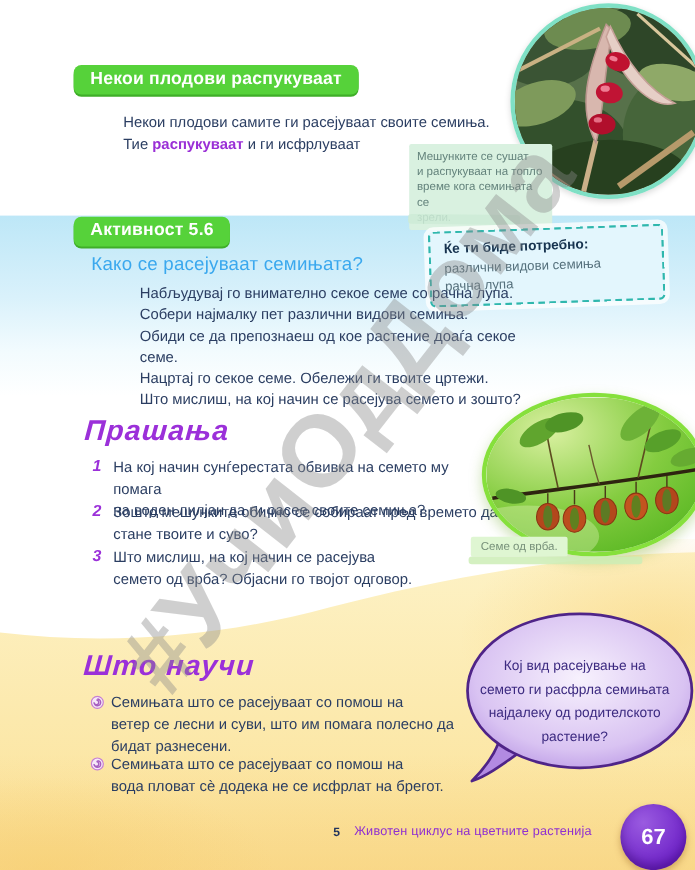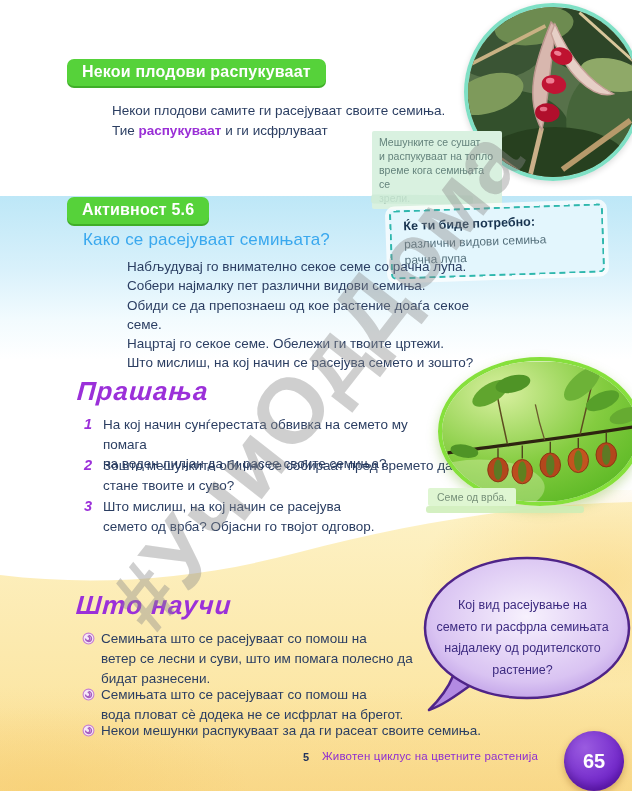--- a/index.html
+++ b/index.html
@@ -235,29 +235,20 @@
   <div class="abs" style="left:82px; top:685px;">
     <svg class="bullet-icon abs" style="left:0; top:3px;" viewBox="0 0 12 12">
       <circle cx="6" cy="6" r="5" fill="#f6e8f8" stroke="#c77fd4" stroke-width="1"></circle>
       <path d="M6 3.2 a2.8 2.8 0 1 1 -2.8 2.8 a2 2 0 1 0 2 -2" fill="none" stroke="#a65ec0" stroke-width="1.2"></path>
     </svg>
     <div class="bullet-text" style="margin-left:19px; width:380px;">
       <div>Семињата што се расејуваат со помош на</div>
       <div>вода пловат сѐ додека не се исфрлат на брегот.</div>
     </div>
   </div>
-  <div class="abs" style="left:82px; top:721px;">
-    <svg class="bullet-icon abs" style="left:0; top:3px;" viewBox="0 0 12 12">
-      <circle cx="6" cy="6" r="5" fill="#f6e8f8" stroke="#c77fd4" stroke-width="1"></circle>
-      <path d="M6 3.2 a2.8 2.8 0 1 1 -2.8 2.8 a2 2 0 1 0 2 -2" fill="none" stroke="#a65ec0" stroke-width="1.2"></path>
-    </svg>
-    <div class="bullet-text" style="margin-left:19px; width:400px;">
-      <div>Некои мешунки распукуваат за да ги расеат своите семиња.</div>
-    </div>
-  </div>
 
   <div class="abs" style="left:405px; top:550px; width:227px; height:165px;">
     <svg width="227" height="165" viewBox="0 0 227 165">
       <defs>
         <radialGradient id="bg2" cx="50%" cy="42%" r="75%">
           <stop offset="0" stop-color="#f7f1fd"></stop>
           <stop offset="0.62" stop-color="#d9c3f2"></stop>
           <stop offset="1" stop-color="#a880dd"></stop>
         </radialGradient>
       </defs>
@@ -268,18 +259,18 @@
       <div>Кој вид расејување на</div>
       <div>семето ги расфрла семињата</div>
       <div>најдалеку од родителското</div>
       <div>растение?</div>
     </div>
   </div>
 
   <div class="abs footer-num" style="left:303px; top:751px;">5</div>
   <div class="abs footer-title" style="left:322px; top:750px;">Животен циклус на цветните растенија</div>
   <div class="abs page-badge">
-    <span>65</span>
+    <span>67</span>
   </div>
 
   <div class="abs watermark">#УчиОдДома</div>
 
 </div>
 
 </body></html>

